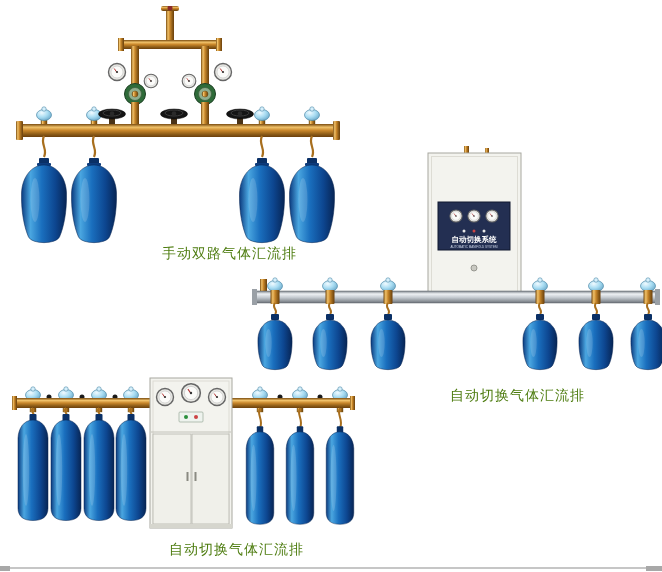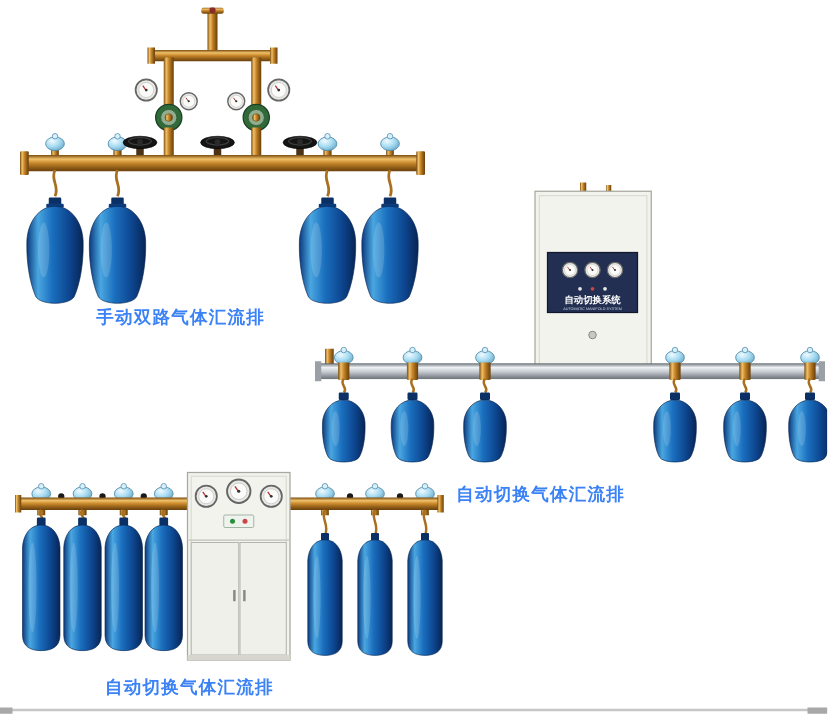--- a/index.html
+++ b/index.html
@@ -2,23 +2,23 @@
 <html><head>
 <meta charset="utf-8">
 <style>
   html,body { margin:0; padding:0; background:#ffffff; }
   #page {
     position:relative; width:662px; height:572px; background:#ffffff;
     overflow:hidden; font-family:"Liberation Sans", sans-serif;
   }
   .fig-svg { position:absolute; }
   .caption {
-    position:absolute; width:220px; text-align:left;
-    font-size:14px; font-weight:bold; letter-spacing:1px;
-    color:#3b82f6; z-index:5;
+    position:absolute; width:220px; text-align:right;
+    font-size:14px; font-weight:normal; letter-spacing:1px;
+    color:#4d7c0f; z-index:5;
     font-family:"Liberation Sans", sans-serif;
   }
   svg text { font-family:"Liberation Sans", sans-serif; }
   .bottom-rule { position:absolute; left:0; top:567px; width:662px; height:2px; background:#c6c6c6; }
   .bottom-nub { position:absolute; background:#a8a8a8; height:5px; top:566px; }
 </style>
 </head>
 <body>
 
 <div id="page">

